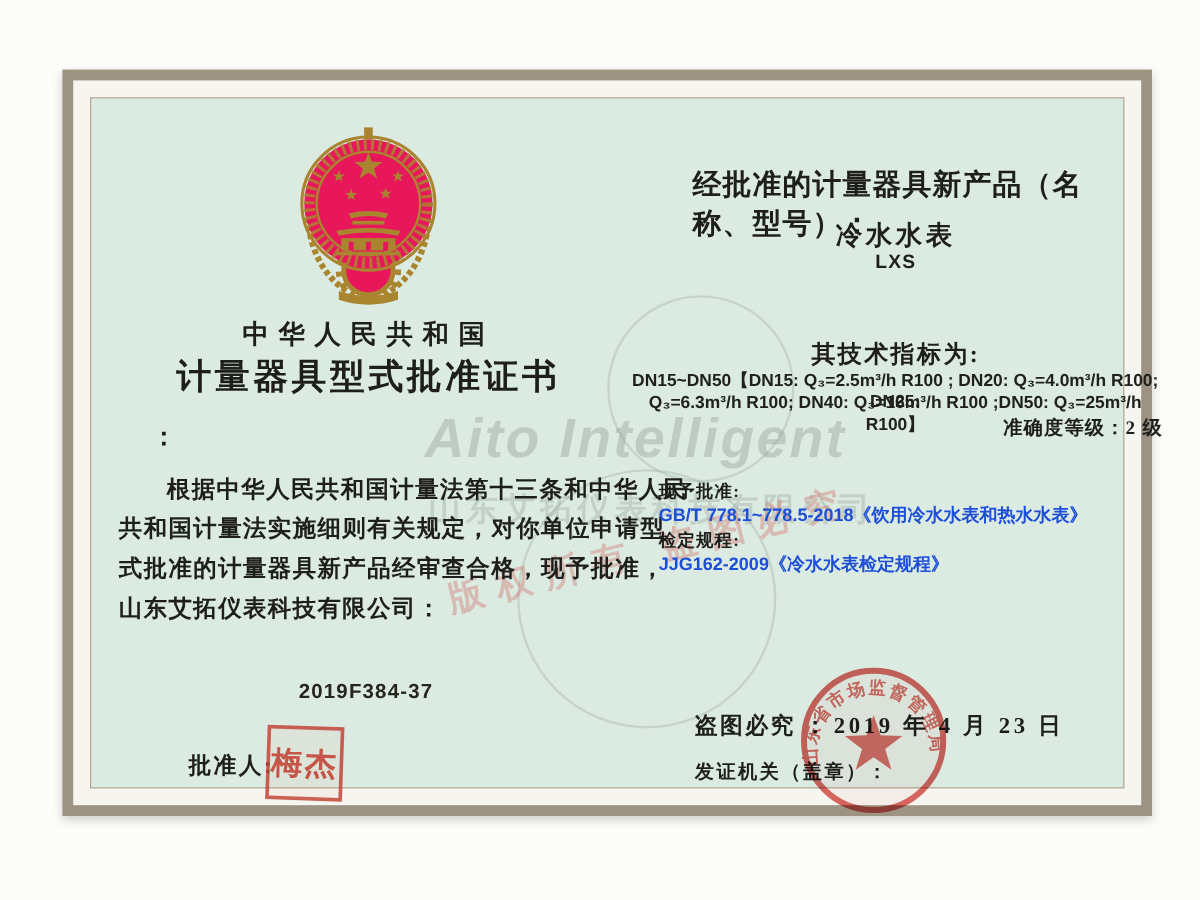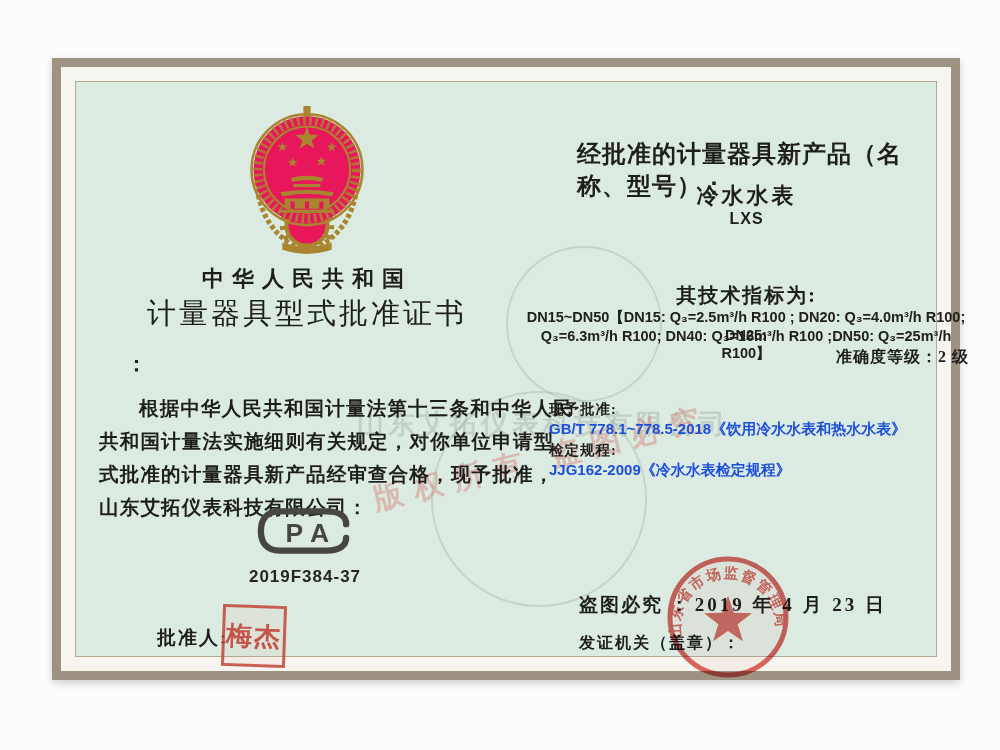--- a/index.html
+++ b/index.html
@@ -20,21 +20,21 @@
   .wm{position:absolute;pointer-events:none;white-space:nowrap;}
   .wm-circle{border-radius:50%;border:2px solid rgba(155,168,160,.35);}
   .wm-brand{left:278px;top:256px;font-size:46px;font-style:italic;font-weight:700;
     letter-spacing:2px;color:rgba(148,158,151,.42);font-family:"Liberation Sans","DejaVu Sans",sans-serif;}
   .wm-company{left:281px;top:324px;font-size:27px;letter-spacing:4px;font-weight:700;
     color:rgba(128,139,133,.28);}
   .wm-notice{left:298px;top:398px;font-size:30px;letter-spacing:11px;font-weight:700;
     color:rgba(207,118,112,.42);transform:rotate(-14deg);transform-origin:left center;}
   
   .title1{left:31px;top:182px;width:400px;text-align:center;font-size:22px;font-weight:700;letter-spacing:8px;}
-  .title2{left:16px;top:212px;width:430px;text-align:center;font-size:29px;font-weight:400;letter-spacing:3px;}
+  .title2{left:16px;top:212px;width:430px;text-align:center;font-size:29px;font-weight:700;letter-spacing:3px;}
   .company-row{left:48px;top:268px;width:420px;font-size:21px;font-weight:700;display:flex;align-items:flex-end;}
   .company-underline{display:inline-block;width:352px;border-bottom:2px solid #24241f;
     padding-bottom:2px;letter-spacing:1px;}
   .company-colon{font-size:21px;padding-left:2px;}
   .bodytext{left:23px;top:310px;width:420px;font-size:19.5px;font-weight:700;line-height:33px;}
   .bodytext div{white-space:nowrap;letter-spacing:1.2px;}
   .bodytext .indent{text-indent:40px;}
   .cpa-wrap{left:129px;top:425px;width:200px;text-align:center;}
   .approval-number{left:129px;top:485px;width:200px;text-align:center;font-size:17px;font-weight:600;
     font-family:"Liberation Sans","DejaVu Sans",sans-serif;letter-spacing:1px;color:#26261f;}
@@ -67,20 +67,21 @@
 </head>
 <body>
 
 <div class="stage">
   <div class="frame">
     <div class="frame-white">
       <div class="paper">
 
         <div class="wm wm-circle abs" style="left:430px;top:164px;width:156px;height:156px;"></div>
         <div class="wm wm-circle abs" style="left:355px;top:309px;width:216px;height:216px;"></div>
+        <div class="wm wm-brand abs">Aito Intelligent</div>
         <div class="wm wm-company abs">山东艾拓仪表科技有限公司</div>
         <div class="wm wm-notice abs">版权所有  盗图必究</div>
 
         <svg class="emblem abs" viewBox="0 0 120 148">
           <defs>
             <polygon id="star" points="0,-12 2.8,-3.9 11.4,-3.7 4.6,1.5 7.1,9.7 0,4.8 -7.1,9.7 -4.6,1.5 -11.4,-3.7 -2.8,-3.9"></polygon>
           </defs>
 
           <path d="M 14,48 C 5,84 18,118 44,134" fill="none" stroke="#a9852f" stroke-width="5" stroke-dasharray="4 2.5"></path>
           <path d="M 106,48 C 115,84 102,118 76,134" fill="none" stroke="#a9852f" stroke-width="5" stroke-dasharray="4 2.5"></path>
@@ -120,26 +121,20 @@
           <span class="company-colon">：</span>
         </div>
 
         <div class="abs bodytext">
           <div class="indent">根据中华人民共和国计量法第十三条和中华人民</div>
           <div>共和国计量法实施细则有关规定，对你单位申请型</div>
           <div>式批准的计量器具新产品经审查合格，现予批准，</div>
           <div>山东艾拓仪表科技有限公司：</div>
         </div>
 
-        <div class="abs cpa-wrap">
-          <svg width="98" height="48" viewBox="0 0 100 48">
-            <path d="M 92,17 C 92,9 85,4 72,4 H 24 C 11,4 5,12 5,24 C 5,36 11,44 24,44 H 72 C 85,44 92,39 92,31" fill="none" stroke="#47463f" stroke-width="6.5" stroke-linecap="round"></path>
-            <text x="30" y="35" font-family="Liberation Sans, DejaVu Sans, sans-serif" font-size="27" font-weight="600" letter-spacing="9" fill="#47463f">PA</text>
-          </svg>
-        </div>
         <div class="abs approval-number">2019F384-37</div>
 
         <div class="abs approver">批准人:</div>
         <div class="abs seal">
           <span>梅杰</span>
         </div>
 
         <div class="abs product-header">经批准的计量器具新产品（名称、型号）：</div>
         <div class="abs product-name">冷水水表</div>
         <div class="abs product-model">LXS</div>

